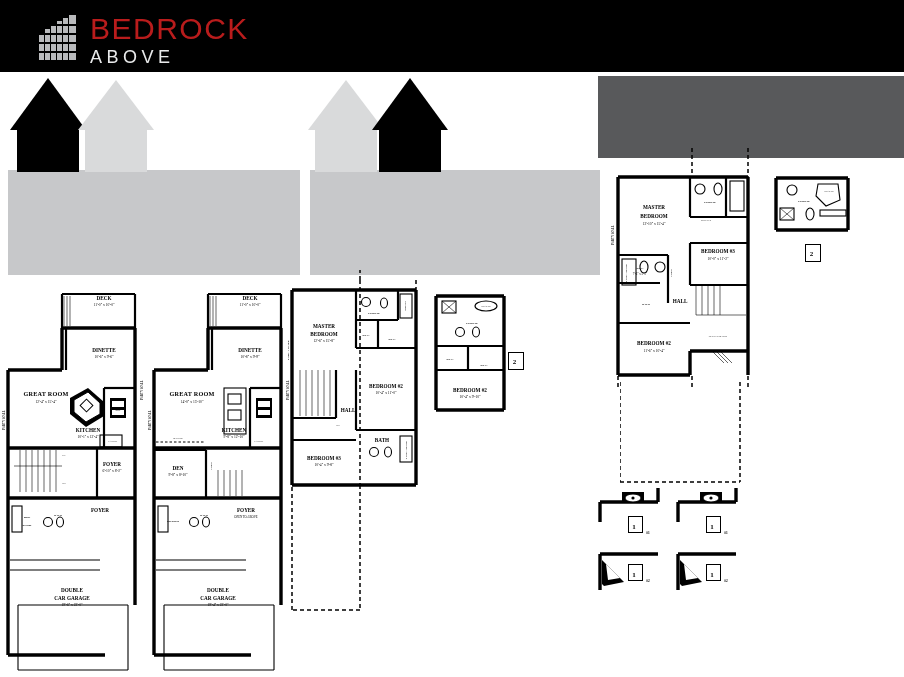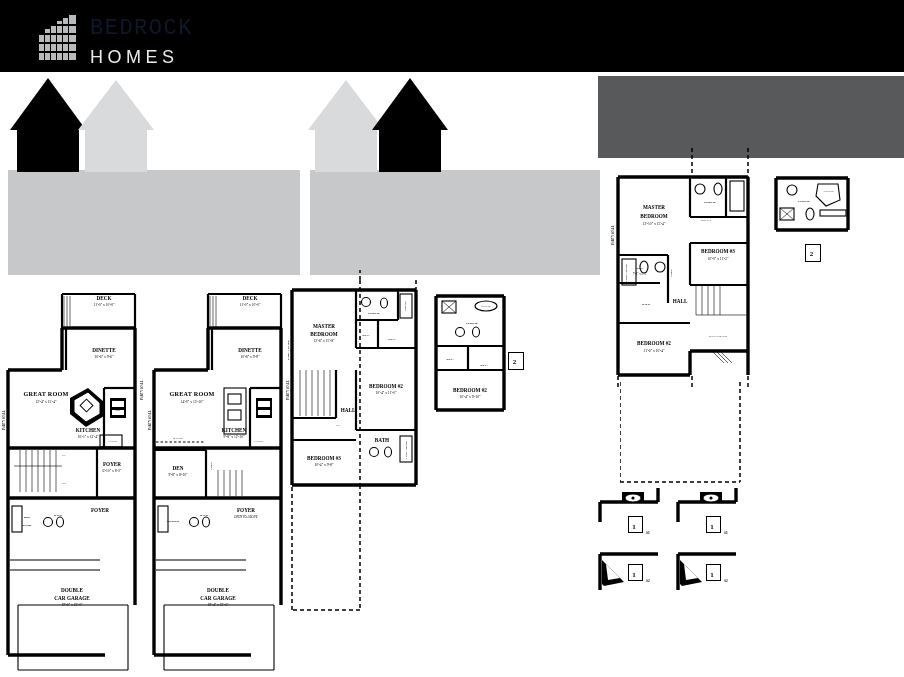--- a/index.html
+++ b/index.html
@@ -5,21 +5,21 @@
   html,body{margin:0;padding:0;background:#fff;}
   body{width:904px;height:677px;overflow:hidden;font-family:"Liberation Serif",serif;}
   #page{position:relative;width:904px;height:677px;background:#fff;}
 
   
   .header-bar{position:absolute;left:0;top:0;width:904px;height:72px;background:#000;}
   .logo-wrap{position:absolute;left:38px;top:14px;display:flex;align-items:flex-start;}
   .logo-mark{width:40px;height:46px;position:relative;overflow:hidden;background:#000;}
   .logo-mark .bar{position:absolute;bottom:0;background:#b9babc;}
   .logo-text{margin-left:12px;display:flex;flex-direction:column;justify-content:flex-start;}
-  .brand-top{color:#0f172a;font-family:Liberation Mono, monospace;font-size:22px;letter-spacing:1.5px;line-height:30px;font-weight:400;}
+  .brand-top{color:#b91c1c;font-family:Liberation Sans, sans-serif;font-size:30px;letter-spacing:1.5px;line-height:30px;font-weight:400;}
   .brand-bottom{color:#e9eaeb;font-family:"Liberation Sans",sans-serif;font-size:18px;letter-spacing:4.5px;line-height:20px;margin-top:3px;font-weight:400;}
 
   
   .band{position:absolute;background:#c7c8ca;}
   .house-icon{position:absolute;}
   .house-icon .roof{position:absolute;top:0;left:0;width:0;height:0;border-left:38px solid transparent;border-right:38px solid transparent;}
   .house-icon .body{position:absolute;}
   .dark-panel{position:absolute;background:#58595b;}
 
   
@@ -56,21 +56,21 @@
     <div class="bar" style="left:19px; width:5px; height:39px;"></div>
     <div class="bar" style="left:25px; width:5px; height:42px;"></div>
     <div class="bar" style="left:31px; width:7px; height:45px;"></div>
     <div class="bar" style="left:0;top:10px;width:40px;height:2px;background:#000;"></div>
     <div class="bar" style="left:0;top:19px;width:40px;height:2px;background:#000;"></div>
     <div class="bar" style="left:0;top:28px;width:40px;height:2px;background:#000;"></div>
     <div class="bar" style="left:0;top:37px;width:40px;height:2px;background:#000;"></div>
   </div>
   <div class="logo-text">
     <div class="brand-top">BEDROCK</div>
-    <div class="brand-bottom">HOMES</div>
+    <div class="brand-bottom">ABOVE</div>
   </div>
 </div>
 
 <div class="band" style="left:8px;  top:170px;width:292px;height:105px;"></div>
 <div class="band" style="left:310px;top:170px;width:290px;height:105px;"></div>
 <div class="dark-panel" style="left:598px;top:76px;width:306px;height:82px;"></div>
 
 <div class="house-icon" style="left:10px;top:78px;width:76px;height:94px;">
   <div class="roof" style="border-bottom:52px solid #000;"></div>
   <div class="body" style="left:7px;top:50px;width:62px;height:44px;background:#000;"></div>

